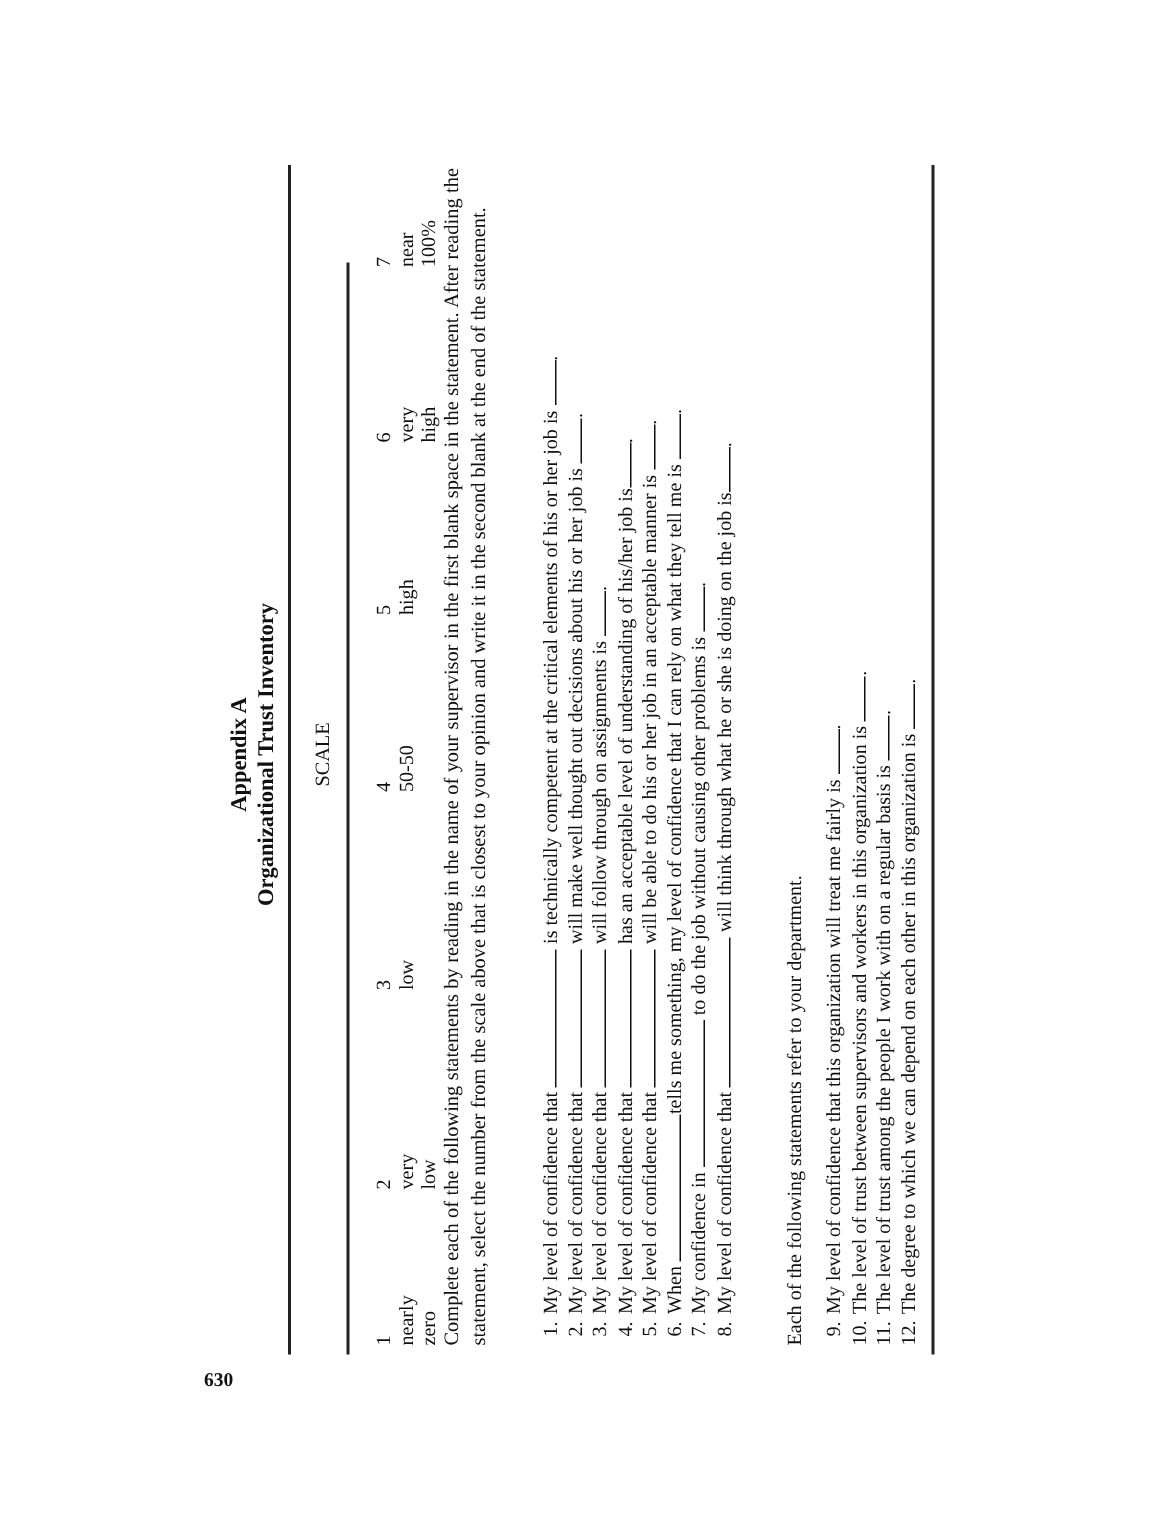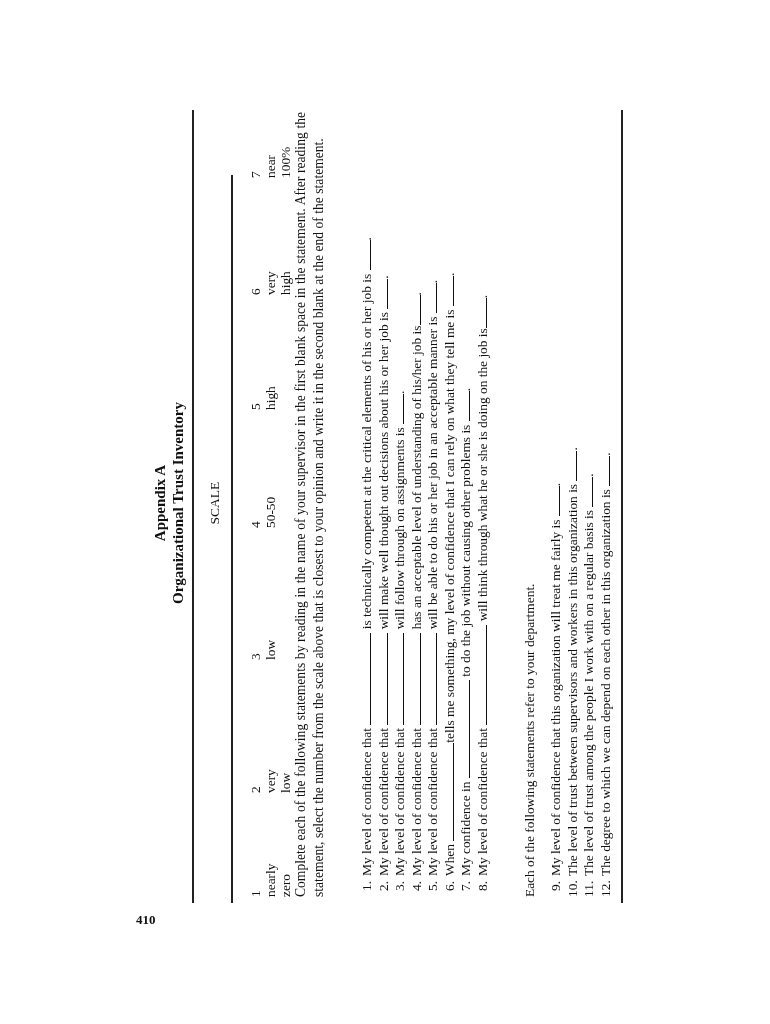--- a/index.html
+++ b/index.html
@@ -26,21 +26,21 @@
     .scale-col { position: absolute; top: 108px; line-height: 15px; }
     .para { position: absolute; left: 6px; top: 152px; width: 785px; line-height: 18px; text-align: justify; font-size: 13.6px; }
     .item { position: absolute; left: 6px; line-height: 16px; font-size: 13.4px; }
     .item .num { display: inline-block; width: 16px; text-align: right; margin-right: 5px; }
     .blank { display: inline-block; border-bottom: 1px solid #111; height: 11px; vertical-align: baseline; }
     .lead { display: inline-block; }
   </style>
 </head>
 <body>
 
-<div class="page-number">410</div>
+<div class="page-number">630</div>
 
 <div class="sheet">
 
   <div class="abs title" style="top:12px;">Appendix A</div>
   <div class="abs title" style="top:30px;">Organizational Trust Inventory</div>
 
   <div class="rule" style="top:52px; width:793px;"></div>
 
   <div class="abs scale-head" style="top:67px;">SCALE</div>
 

